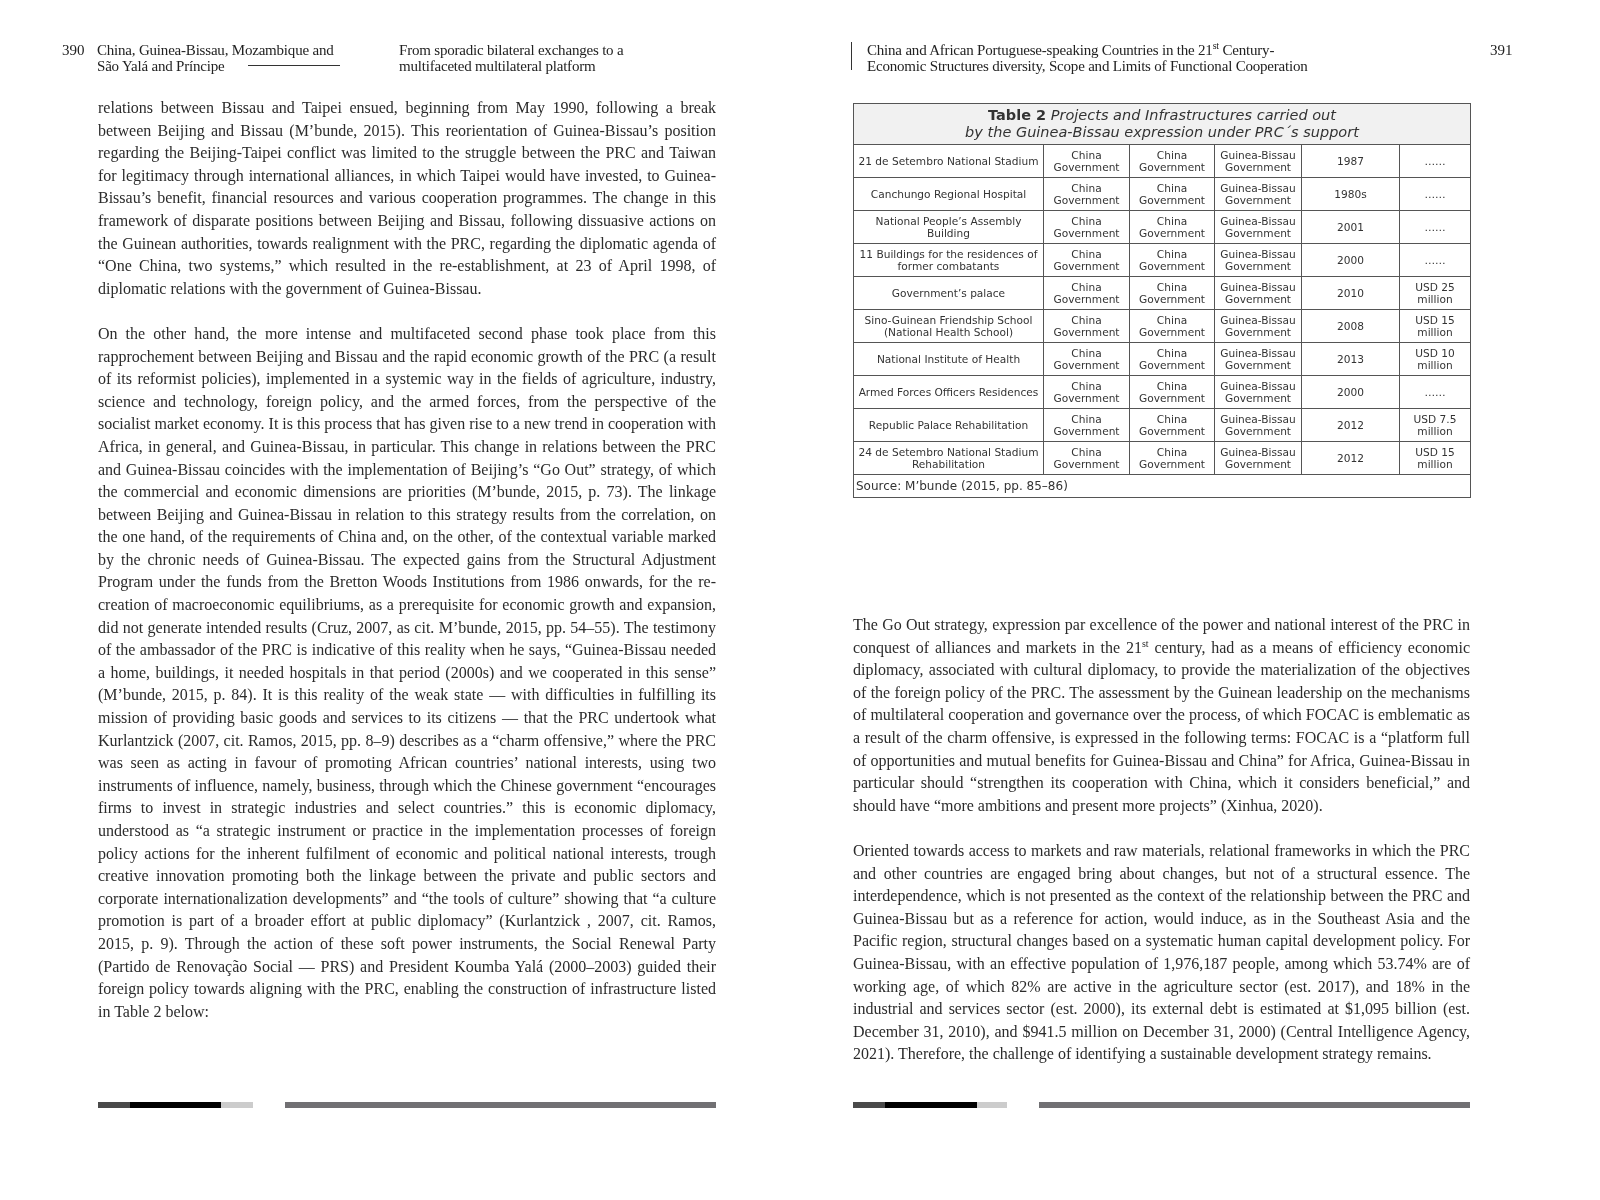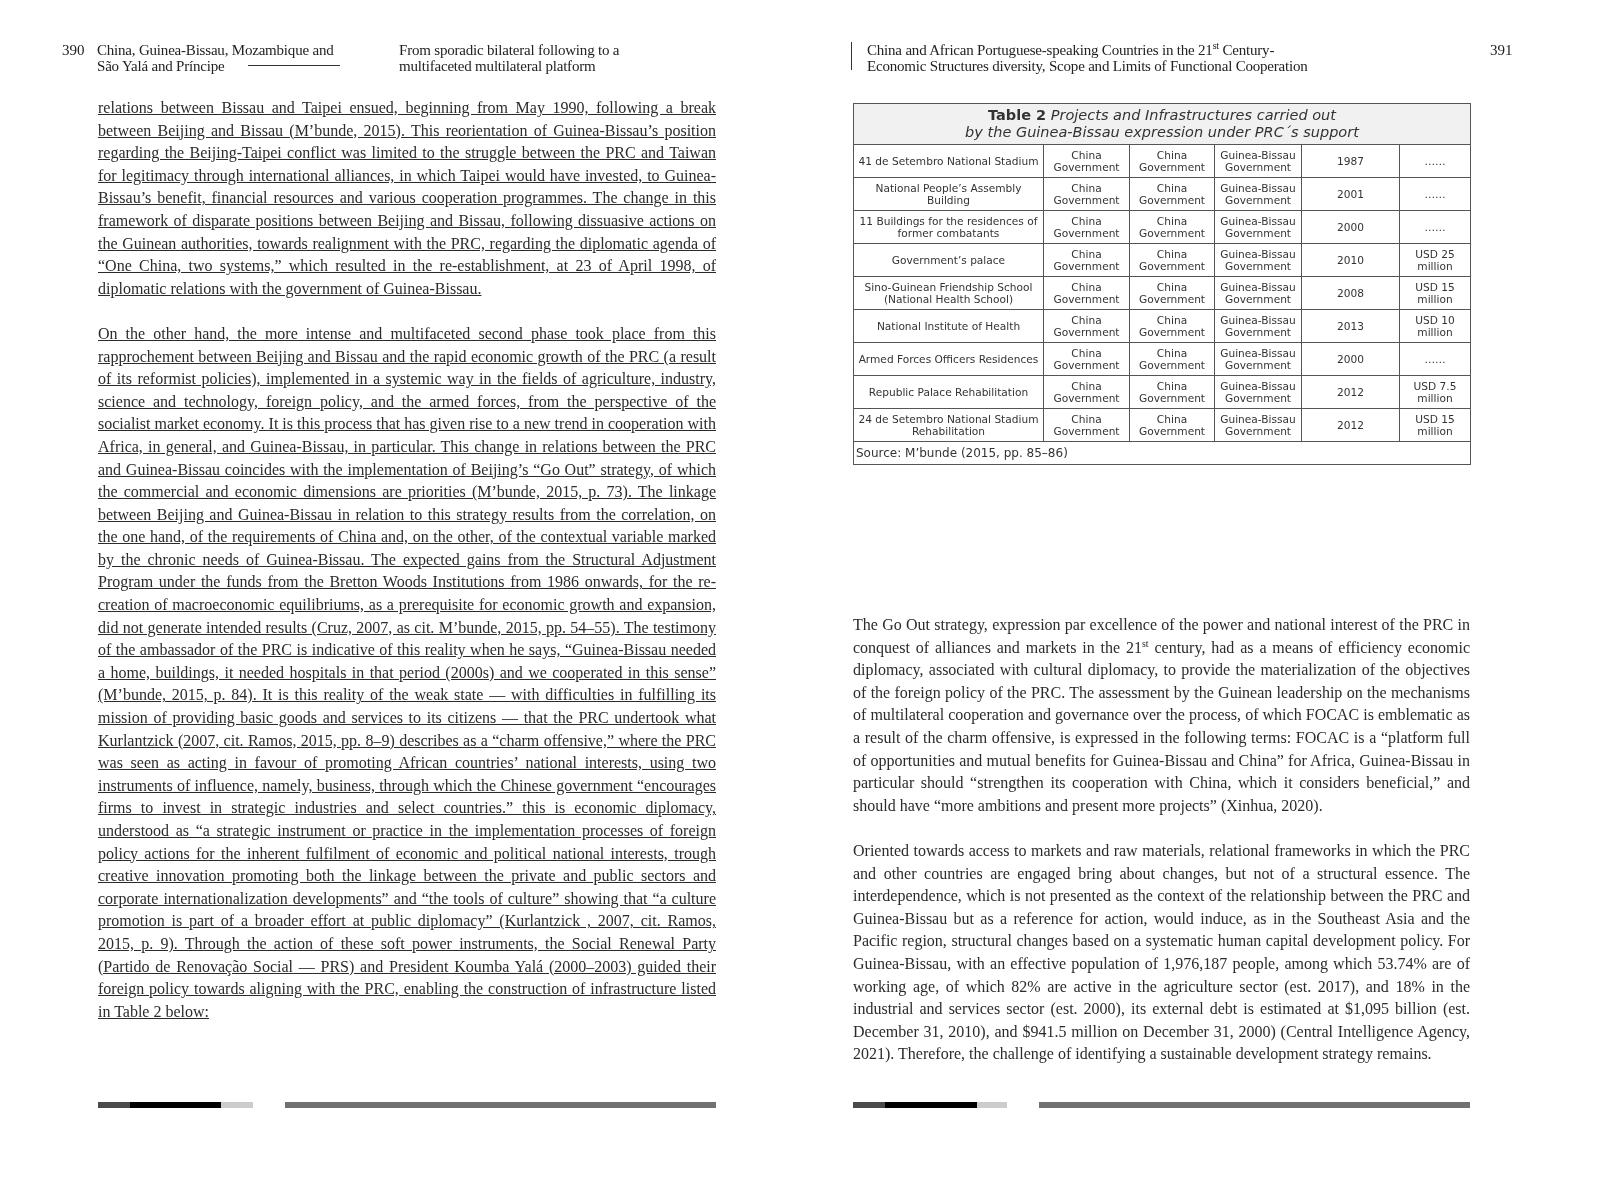--- a/index.html
+++ b/index.html
@@ -28,25 +28,25 @@
 <body>
 
 <div class="page" style="left:0;width:800px;">
   <div class="pnum" style="left:62px;top:42px;">390</div>
   <div class="header" style="left:97px;top:42px;">
     <div>China, Guinea-Bissau, Mozambique and</div>
     <div>São Yalá and Príncipe</div>
   </div>
   <div class="hrule" style="left:248px;top:65px;width:92px;"></div>
   <div class="header" style="left:399px;top:42px;">
-    <div>From sporadic bilateral following to a</div>
+    <div>From sporadic bilateral exchanges to a</div>
     <div>multifaceted multilateral platform</div>
   </div>
 
-  <div class="body-text" style="left:98px;top:97px;width:618px;text-decoration:underline;">
+  <div class="body-text" style="left:98px;top:97px;width:618px;">
     <p>relations between Bissau and Taipei ensued, beginning from May 1990, following a break between Beijing and Bissau (M’bunde, 2015). This reorientation of Guinea-Bissau’s position regarding the Beijing-Taipei conflict was limited to the struggle between the PRC and Taiwan for legitimacy through international alliances, in which Taipei would have invested, to Guinea-Bissau’s benefit, financial resources and various cooperation programmes. The change in this framework of disparate positions between Beijing and Bissau, following dissuasive actions on the Guinean authorities, towards realignment with the PRC, regarding the diplomatic agenda of “One China, two systems,” which resulted in the re-establishment, at 23 of April 1998, of diplomatic relations with the government of Guinea-Bissau.</p>
     <p>On the other hand, the more intense and multifaceted second phase took place from this rapprochement between Beijing and Bissau and the rapid economic growth of the PRC (a result of its reformist policies), implemented in a systemic way in the fields of agriculture, industry, science and technology, foreign policy, and the armed forces, from the perspective of the socialist market economy. It is this process that has given rise to a new trend in cooperation with Africa, in general, and Guinea-Bissau, in particular. This change in relations between the PRC and Guinea-Bissau coincides with the implementation of Beijing’s “Go Out” strategy, of which the commercial and economic dimensions are priorities (M’bunde, 2015, p. 73). The linkage between Beijing and Guinea-Bissau in relation to this strategy results from the correlation, on the one hand, of the requirements of China and, on the other, of the contextual variable marked by the chronic needs of Guinea-Bissau. The expected gains from the Structural Adjustment Program under the funds from the Bretton Woods Institutions from 1986 onwards, for the re-creation of macroeconomic equilibriums, as a prerequisite for economic growth and expansion, did not generate intended results (Cruz, 2007, as cit. M’bunde, 2015, pp. 54–55). The testimony of the ambassador of the PRC is indicative of this reality when he says, “Guinea-Bissau needed a home, buildings, it needed hospitals in that period (2000s) and we cooperated in this sense” (M’bunde, 2015, p. 84). It is this reality of the weak state — with difficulties in fulfilling its mission of providing basic goods and services to its citizens — that the PRC undertook what Kurlantzick (2007, cit. Ramos, 2015, pp. 8–9) describes as a “charm offensive,” where the PRC was seen as acting in favour of promoting African countries’ national interests, using two instruments of influence, namely, business, through which the Chinese government “encourages firms to invest in strategic industries and select countries.” this is economic diplomacy, understood as “a strategic instrument or practice in the implementation processes of foreign policy actions for the inherent fulfilment of economic and political national interests, trough creative innovation promoting both the linkage between the private and public sectors and corporate internationalization developments” and “the tools of culture” showing that “a culture promotion is part of a broader effort at public diplomacy” (Kurlantzick , 2007, cit. Ramos, 2015, p. 9). Through the action of these soft power instruments, the Social Renewal Party (Partido de Renovação Social — PRS) and President Koumba Yalá (2000–2003) guided their foreign policy towards aligning with the PRC, enabling the construction of infrastructure listed in Table 2 below:</p>
   </div>
 
   <div class="footer-seg" style="left:98px;top:1102px;width:34px;background:#4a4a4a;"></div>
   <div class="footer-seg" style="left:130px;top:1102px;width:91px;background:#000;"></div>
   <div class="footer-seg" style="left:221px;top:1102px;width:32px;background:#cccccc;"></div>
   <div class="footer-seg" style="left:285px;top:1102px;width:431px;background:#717073;"></div>
 </div>
 
@@ -67,25 +67,33 @@
         <col style="width:98px">
         <col style="width:71px">
     </colgroup>
     <tbody>
         <tr class="t2-title">
       <td colspan="6"><b>Table 2</b><span> Projects and Infrastructures carried out</span><br><span>by the Guinea-Bissau expression under PRC´s support</span></td>
     </tr>
     </tbody>
       <tbody id="t2-body">
         <tr class="row">
-          <td>41 de Setembro National Stadium</td>
+          <td>21 de Setembro National Stadium</td>
           <td style="white-space: normal;">China Government</td>
           <td style="white-space: normal;">China Government</td>
           <td style="white-space: normal;">Guinea-Bissau Government</td>
           <td>1987</td>
+          <td style="white-space: normal;">……</td>
+        </tr>
+        <tr class="row">
+          <td>Canchungo Regional Hospital</td>
+          <td style="white-space: normal;">China Government</td>
+          <td style="white-space: normal;">China Government</td>
+          <td style="white-space: normal;">Guinea-Bissau Government</td>
+          <td>1980s</td>
           <td style="white-space: normal;">……</td>
         </tr>
         <tr class="row">
           <td>National People’s Assembly Building</td>
           <td style="white-space: normal;">China Government</td>
           <td style="white-space: normal;">China Government</td>
           <td style="white-space: normal;">Guinea-Bissau Government</td>
           <td>2001</td>
           <td style="white-space: normal;">……</td>
         </tr>

